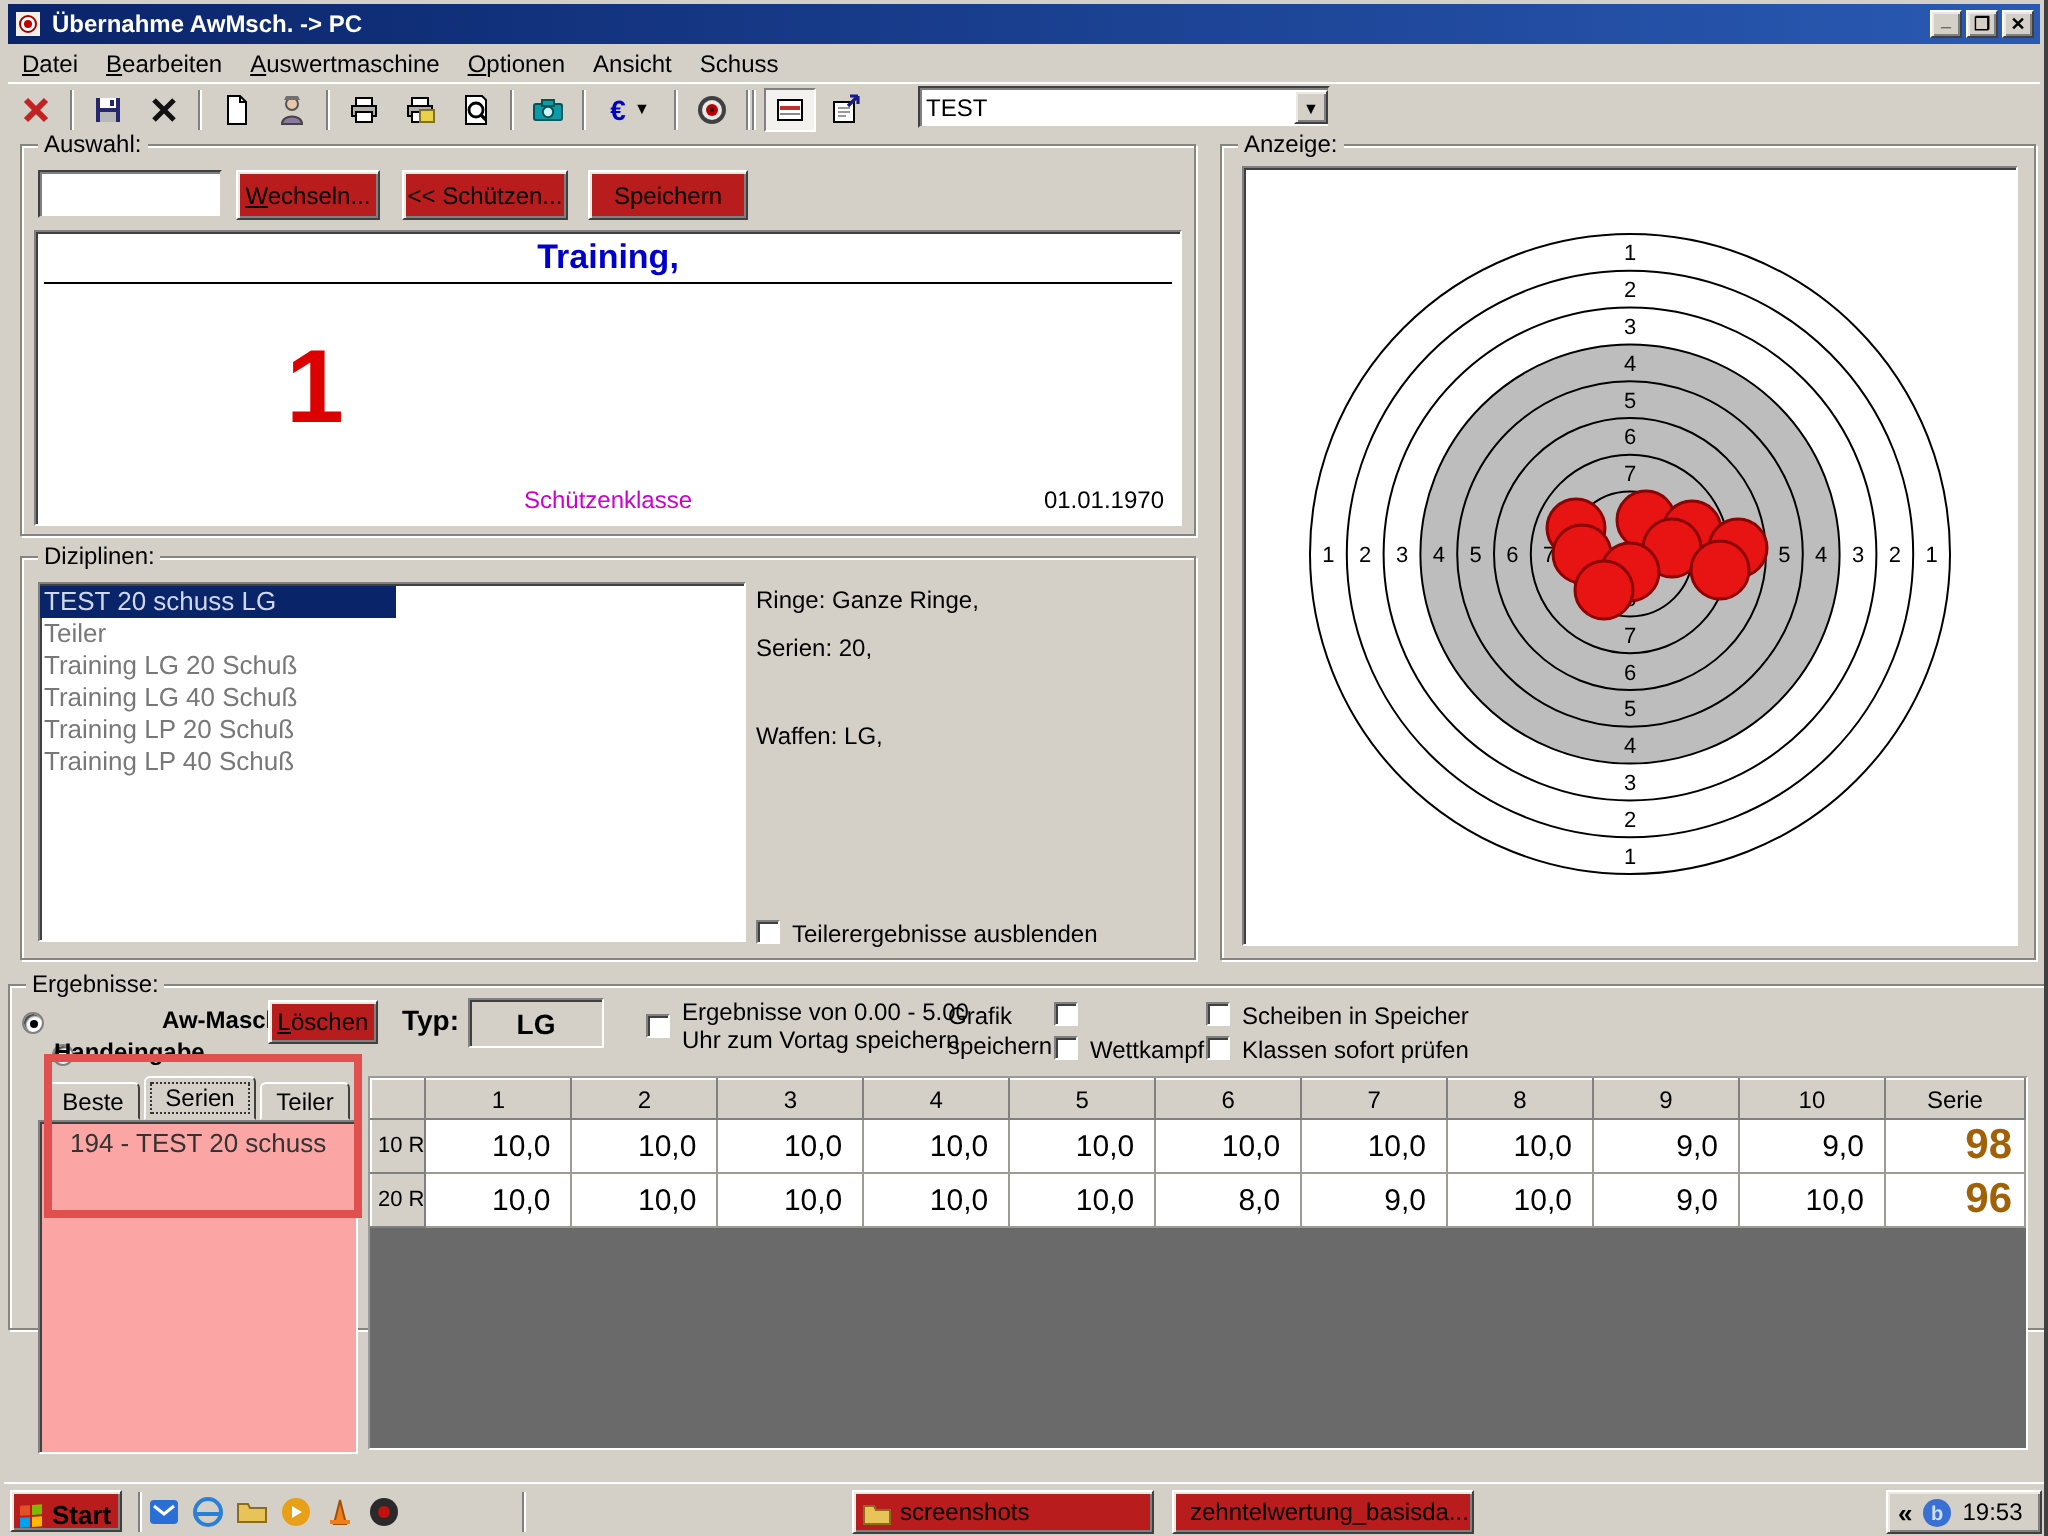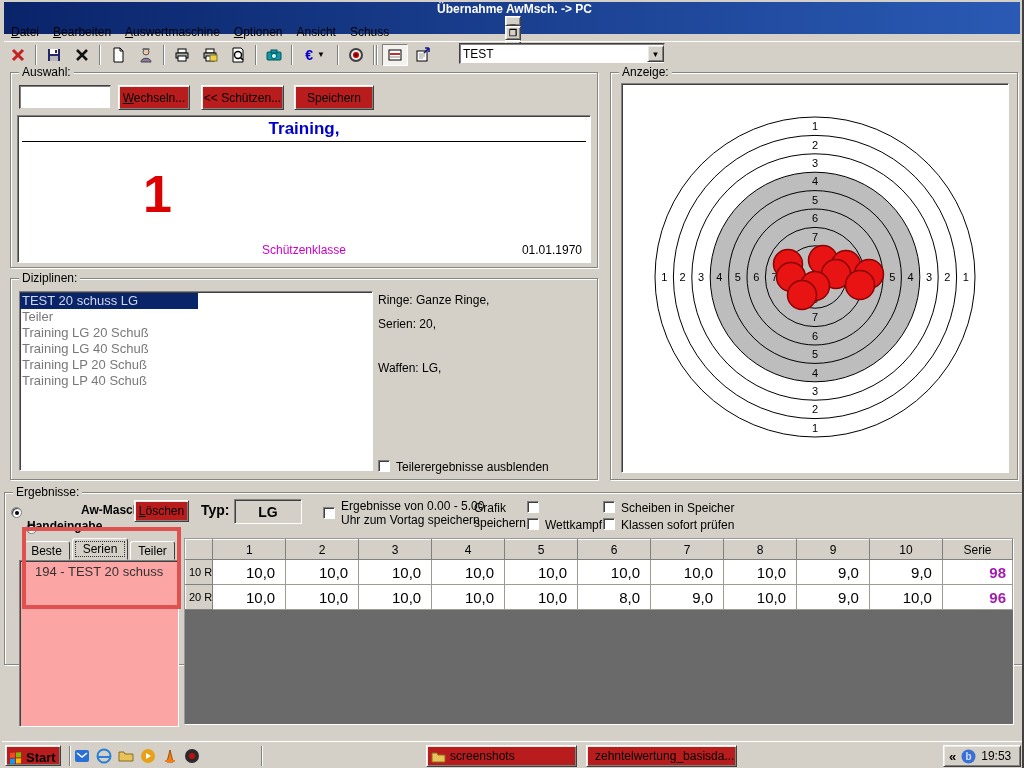--- a/index.html
+++ b/index.html
@@ -6,21 +6,21 @@
   *{box-sizing:border-box;font-family:"Liberation Sans",sans-serif;cursor:default;}
   .screen{position:relative;width:1024px;height:768px;background:#d4d0c8;overflow:hidden;border-left:2px solid #d4d0c8;border-right:2px solid #404040;}
   .abs{position:absolute;}
   
   .raised{background:#d4d0c8;border:1px solid;border-color:#fff #404040 #404040 #fff;box-shadow:inset 1px 1px 0 #ece9e2,inset -1px -1px 0 #808080;}
   .sunken{border:1px solid;border-color:#808080 #fff #fff #808080;box-shadow:inset 1px 1px 0 #404040;}
   .field{background:#fff;border:1px solid;border-color:#404040 #d4d0c8 #d4d0c8 #404040;box-shadow:inset 1px 1px 0 #808080;}
   .btn{background:#b91c1c;border:1px solid;border-color:#fff #404040 #404040 #fff;box-shadow:inset 1px 1px 0 #ece9e2,inset -1px -1px 0 #808080;font-size:12px;text-align:center;}
   .ul-first::first-letter{text-decoration:underline;}
   
-  .titlebar{position:absolute;left:2px;top:2px;right:2px;height:32px;background:linear-gradient(to right,#0a246a,#2a5ab4);display:flex;align-items:center;padding:0 3px;flex-direction:column;}
+  .titlebar{position:absolute;left:2px;top:2px;right:2px;height:20px;background:linear-gradient(to right,#0a246a,#2a5ab4);display:flex;align-items:center;padding:0 3px;}
   .titlebar .ttl{color:#fff;font-weight:bold;font-size:12px;margin-left:5px;flex:1;}
   .wbtn{width:16px;height:14px;margin-left:2px;font-size:9px;line-height:12px;text-align:center;font-weight:bold;color:#000;}
   
   .menubar{position:absolute;left:2px;top:22px;right:2px;height:19px;display:flex;align-items:center;}
   .menuitem{display:inline-block;padding:2px 7px;font-size:12px;}
   .toolbar{position:absolute;left:2px;top:41px;right:2px;height:26px;display:flex;align-items:center;border-top:1px solid #fff;}
   .tbtn{width:26px;height:22px;display:flex;align-items:center;justify-content:center;margin:0 1px;}
   .tbtn.pressed{background:#f3f2ee;border:1px solid;border-color:#808080 #fff #fff #808080;}
   .tsep{width:2px;height:20px;margin:0 3px;border-left:1px solid #808080;border-right:1px solid #fff;}
   
@@ -33,21 +33,21 @@
   .cb{display:inline-block;width:12px;height:12px;background:#fff;border:1px solid;border-color:#808080 #fff #fff #808080;box-shadow:inset 1px 1px 0 #404040;vertical-align:middle;}
   .radio{display:inline-block;width:11px;height:11px;border-radius:50%;background:#fff;border:1px solid #808080;box-shadow:inset 1px 1px 1px #404040;position:relative;}
   .radio.checked::after{content:"";position:absolute;left:3px;top:3px;width:4px;height:4px;border-radius:50%;background:#000;}
   .lbl12{font-size:12px;}
   
   table.results{border-collapse:collapse;table-layout:fixed;background:#fff;}
   table.results th,table.results td{border:1px solid #9c9c94;overflow:hidden;white-space:nowrap;}
   table.results th{background:#d4d0c8;font-weight:normal;font-size:12px;height:20px;border-color:#fff #808080 #808080 #fff;}
   table.results td{background:#fff;font-size:15px;text-align:right;padding-right:10px;height:25px;}
   table.results td.rl{background:#d4d0c8;font-size:11px;text-align:left;padding:0 0 0 3px;border-color:#fff #808080 #808080 #fff;}
-  table.results td.sc{color:#a21caf;font-weight:bold;font-size:15px;padding-right:6px;}
+  table.results td.sc{color:#a16207;font-weight:bold;font-size:21px;padding-right:6px;}
   
   .taskbar{position:absolute;left:0;bottom:0;width:1024px;height:27px;background:#d4d0c8;border-top:1px solid #fff;}
   .taskbtn{position:absolute;top:3px;height:22px;font-size:12px;display:flex;align-items:center;padding:0 4px;gap:4px;overflow:hidden;white-space:nowrap;}
   .taskbtn.active{background:#f5f4f0;border:1px solid;border-color:#808080 #fff #fff #808080;font-weight:bold;}
 </style>
 </head>
 <body>
 
 <div class="screen">
 

